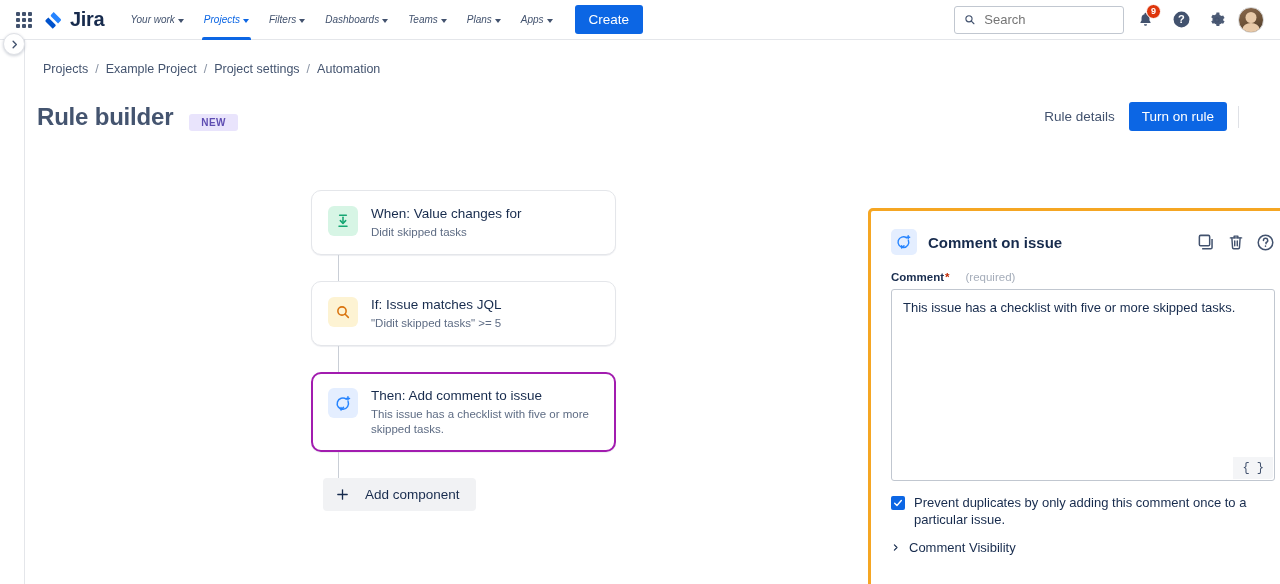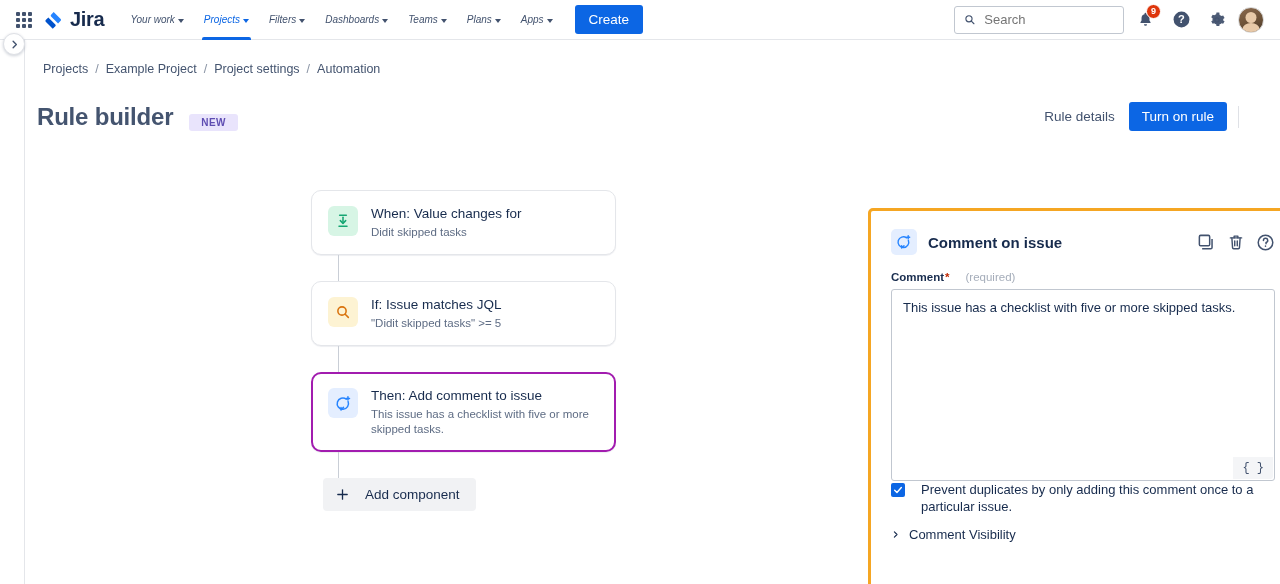--- a/index.html
+++ b/index.html
@@ -193,21 +193,21 @@
     width: 100%; height: 100%; border: none; outline: none; resize: none;
     padding: 9px 11px; font-size: 13px; color: #172b4d; line-height: 18px;
     font-family: "Liberation Sans", sans-serif; background: transparent;
   }
   .smartval {
     position: absolute; right: 1px; bottom: 1px;
     background: #f4f5f7; color: #42526e; font-size: 12px;
     padding: 4px 9px; border-radius: 0 0 3px 0; cursor: pointer;
     font-family: "Liberation Mono", monospace;
   }
-  .checkrow { display: flex; gap: 16px; margin-top: 0; align-items: flex-start; }
+  .checkrow { display: flex; gap: 9px; margin-top: 13px; align-items: flex-start; }
   .cbox {
     width: 14px; height: 14px; flex: 0 0 14px; margin-top: 2px;
     background: #0c66e4; border-radius: 2px; cursor: pointer;
     display: flex; align-items: center; justify-content: center;
   }
   .checklabel { font-size: 13px; color: #172b4d; line-height: 17px; }
   .collapse {
     display: flex; align-items: center; gap: 9px; margin-top: 12px;
     font-size: 13px; color: #172b4d; cursor: pointer;
   }

